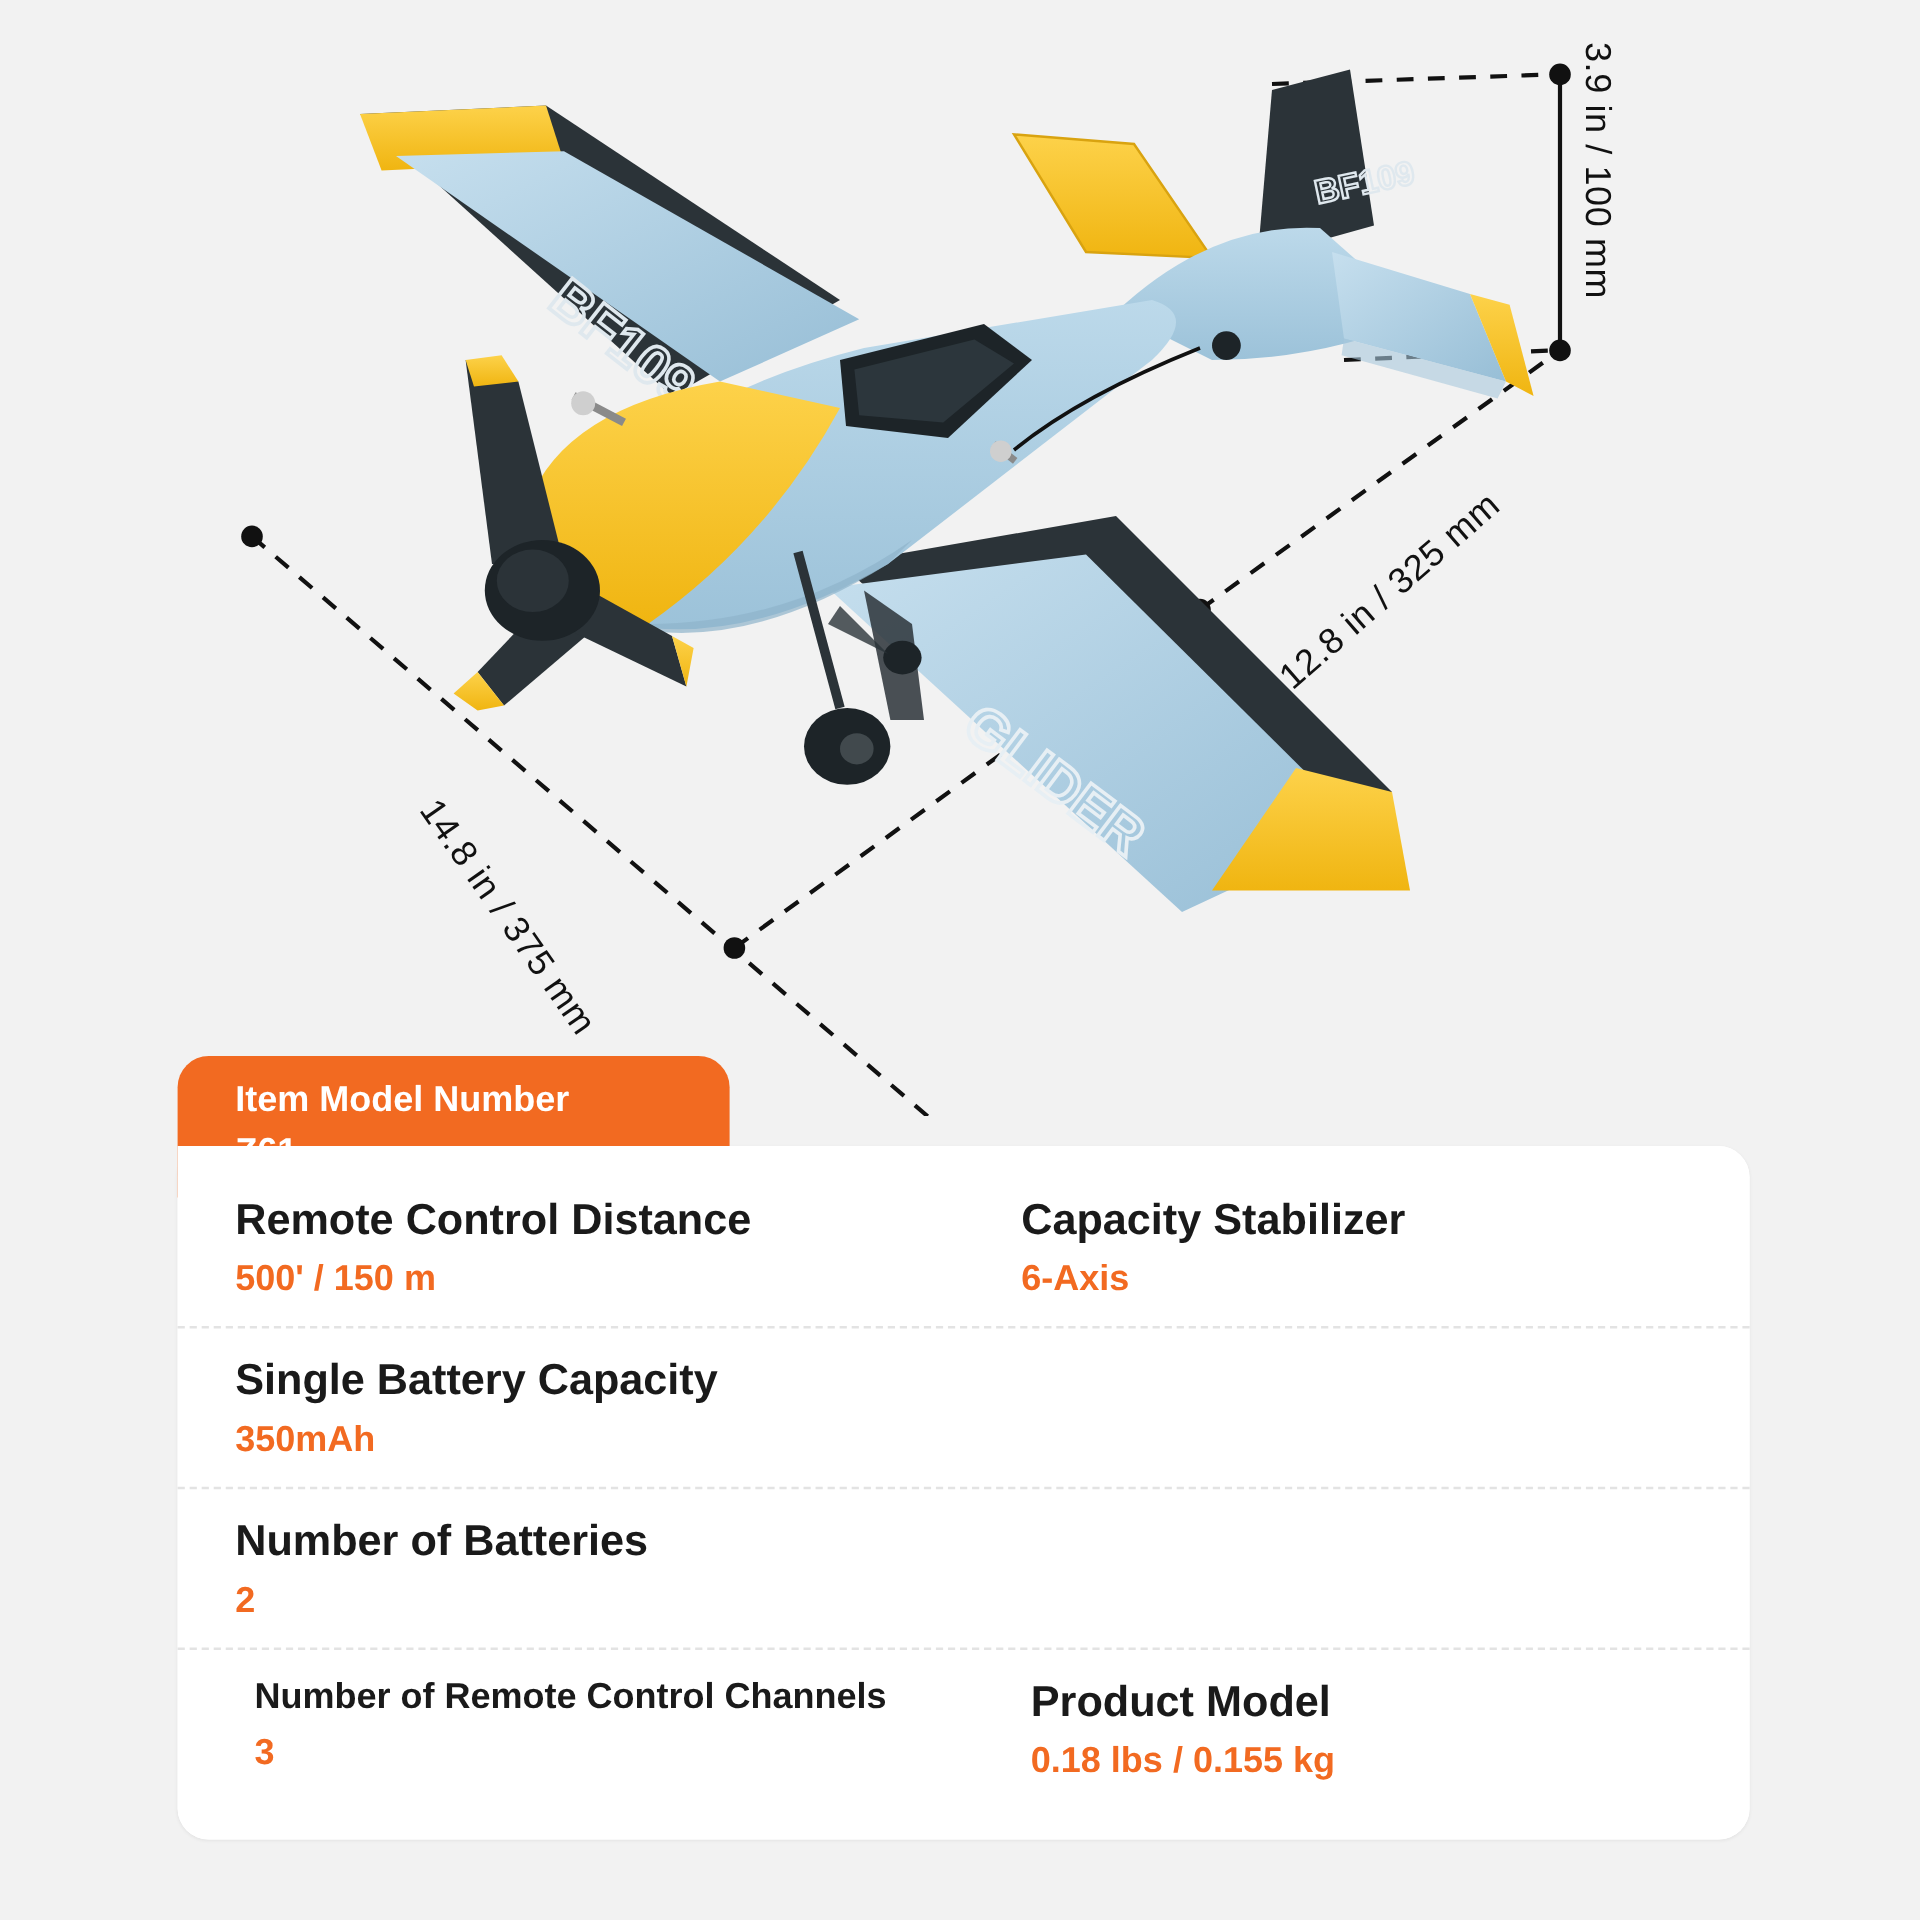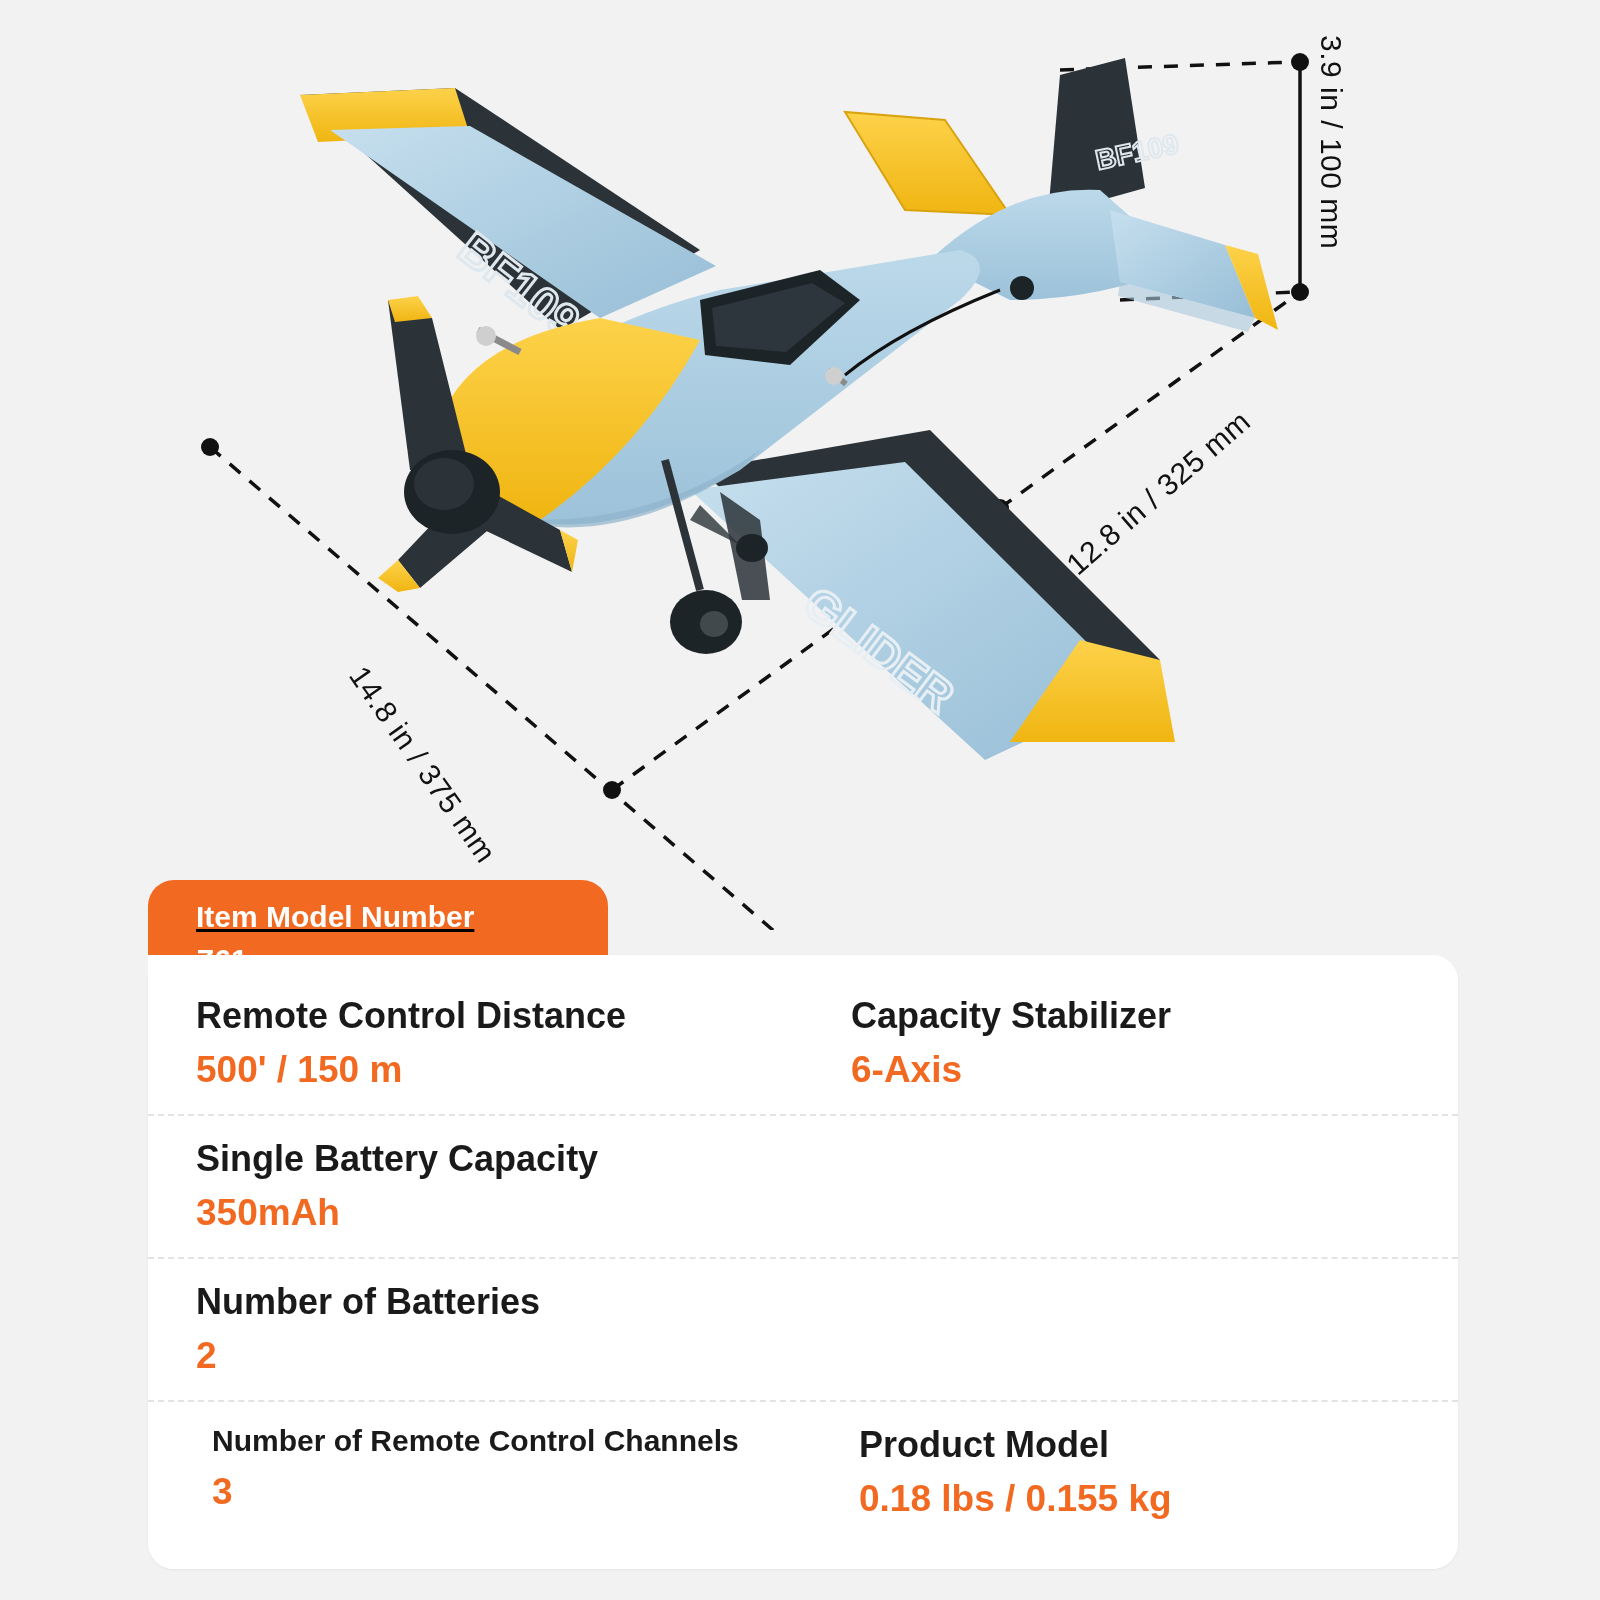--- a/index.html
+++ b/index.html
@@ -51,21 +51,20 @@
     overflow:visible;
   }
   .model-tab{
     position:absolute;
     left:0;top:-75px;
     width:460px;height:118px;
     background:#f26a21;
     border-radius:26px 26px 0 0;
     padding:18px 0 0 48px;
     box-sizing:border-box;
-    text-decoration:underline;
   }
   .model-tab .m-title{
     color:#fff;font-size:30px;font-weight:bold;line-height:1.25;
   }
   .model-tab .m-value{
     color:#fff;font-size:30px;font-weight:bold;line-height:1.3;margin-top:4px;
   }
   .rows{padding:18px 0 26px 0;position:relative;z-index:2;background:#fff;border-radius:0 26px 26px 26px;}
   .row{
     display:flex;
@@ -75,21 +74,21 @@
   .cell{
     width:50%;
     box-sizing:border-box;
     padding:20px 24px 20px 48px;
   }
   .cell .k{
     font-size:36px;font-weight:bold;color:#1a1a1a;line-height:1.25;
     white-space:nowrap;
   }
   .cell .v{
-    font-size:37px;font-weight:bold;color:#f26a21;line-height:1.3;margin-top:8px;
+    font-size:30px;font-weight:bold;color:#f26a21;line-height:1.3;margin-top:8px;
     white-space:nowrap;
   }
   .cell.narrow .k{font-size:30px;}
 </style>
 </head>
 <body>
 
 <div class="stage">
 
   <div class="hero">

